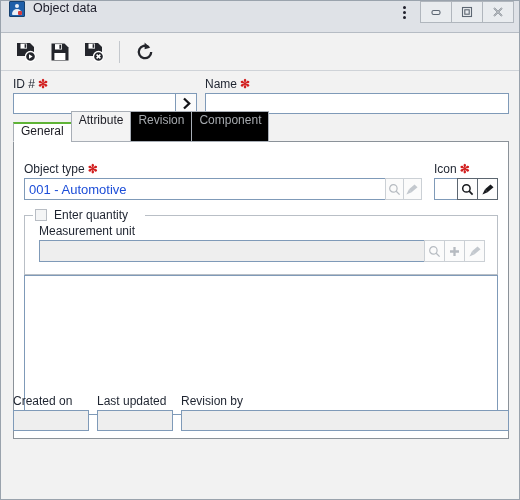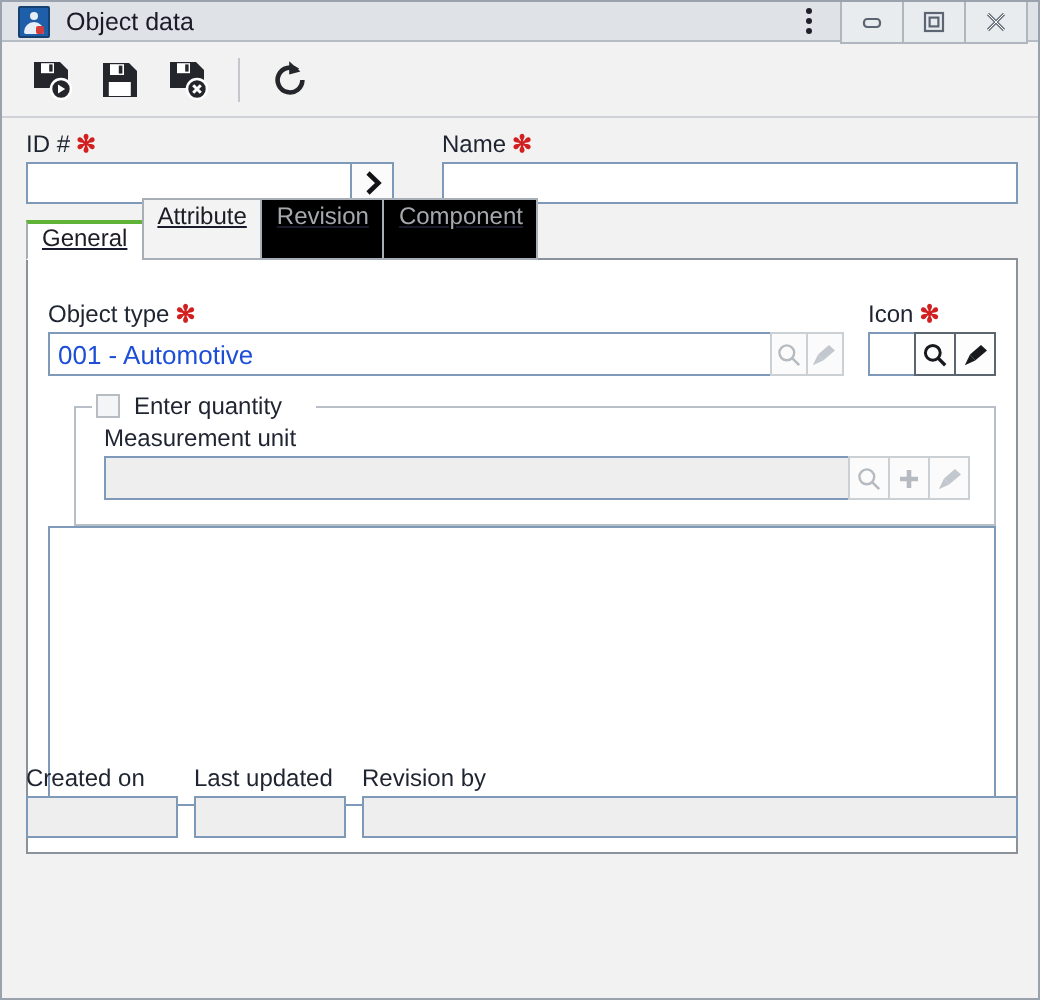--- a/index.html
+++ b/index.html
@@ -18,26 +18,25 @@
     height: 500px;
     box-sizing: border-box;
     background: #f2f2f2;
     border: 1px solid #9aa3ad;
     overflow: hidden;
   }
 
   
   .titlebar {
     position: relative;
-    height: 20px;
+    height: 32px;
     box-sizing: border-box;
     background: #dfe2e7;
     border-bottom: 1px solid #b6bcc4;
     display: flex;
-    align-items: center;
     padding: 0 2px 0 8px;
   }
   .app-icon {
     width: 16px;
     height: 16px;
     flex: 0 0 16px;
     position: relative;
     background: #1f5fa9;
     border: 1px solid #16406f;
     box-sizing: border-box;
@@ -171,21 +170,21 @@
     outline: none;
   }
   .txt[readonly], .txt.disabled {
     background: #eeeeee;
     color: #6a6a6a;
   }
 
   .toprow {
     display: flex;
     align-items: flex-end;
-    gap: 16px;
+    gap: 0;
   }
   .idgroup { width: 184px; display: flex; }
   .idgroup .txt { width: 162px; border-right: none; }
   .arrowbtn {
     width: 22px;
     height: 21px;
     box-sizing: border-box;
     border: 1px solid #7f9ab8;
     background: #fbfbfb;
     display: flex;
@@ -198,21 +197,20 @@
   .namegroup .txt { width: 100%; }
 
   
   .tabstrip {
     margin-top: 9px;
     display: flex;
     align-items: flex-end;
     height: 19px;
     position: relative;
     z-index: 2;
-    text-decoration: underline;
   }
   .tab {
     box-sizing: border-box;
     height: 31px;
     padding: 0 7px;
     font-size: 12px;
     line-height: 17px;
     border: 1px solid #a8aeb6;
     background: #f3f3f3;
     color: #1c1c24;
@@ -281,21 +279,20 @@
   }
   .iconfield .txt { width: 24px; height: 22px; }
 
   
   .groupbox {
     position: relative;
     margin-top: 15px;
     border: 1px solid #b9bfc6;
     border-top: none;
     padding: 9px 12px 12px 14px;
-    margin-left: 13px;
   }
   .groupbox::before, .groupbox::after {
     content: "";
     position: absolute;
     top: 0;
     height: 1px;
     background: #b9bfc6;
   }
   .groupbox::before { left: 0; width: 8px; }
   .groupbox::after  { left: 120px; right: 0; }

